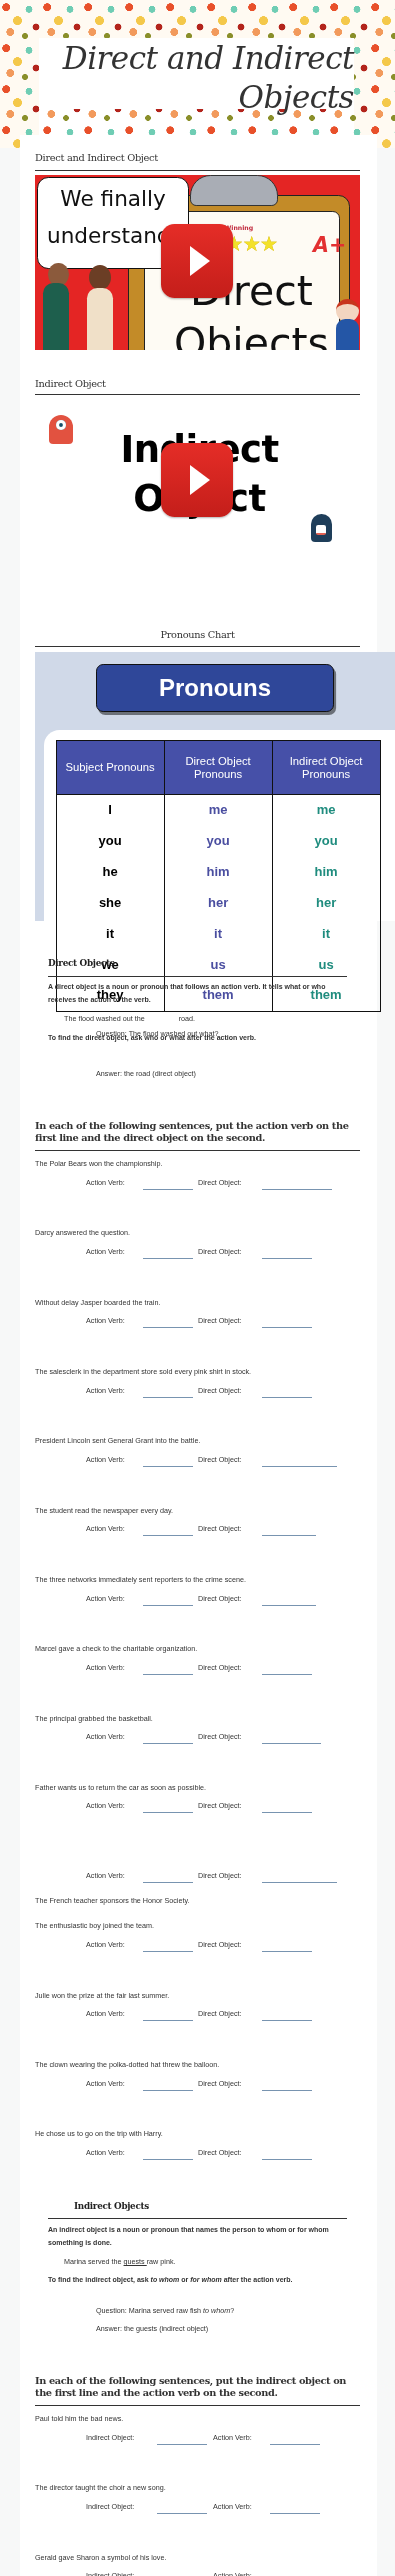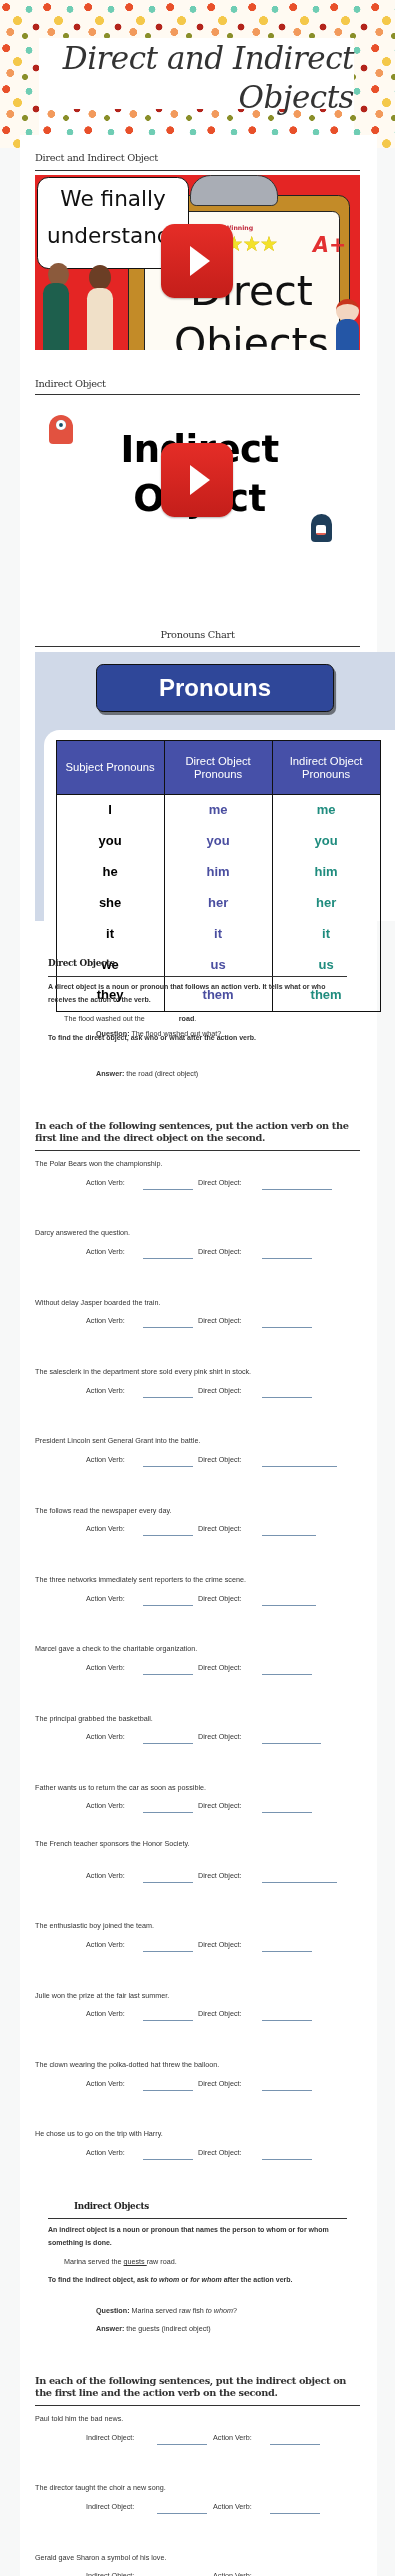--- a/index.html
+++ b/index.html
@@ -130,21 +130,21 @@
   
   .def-title {
     position: absolute; left: 48px; font-family: "DejaVu Serif", serif; font-size: 8.8px; color: #222; letter-spacing: -0.3px; font-weight: bold;
   }
   .def-bold {
     position: absolute; left: 48px; width: 304px; font-family: "Liberation Sans", sans-serif; font-weight: bold; font-size: 7px; line-height: 13px; color: #333;
   }
   .def-example {
     position: absolute; left: 64px; width: 289px; font-family: "Liberation Sans", sans-serif; font-size: 7.2px; line-height: 10.3px; color: #333;
   }
-  .def-example b { font-weight: bold; padding-left: 32px; }
+  .def-example b { font-weight: normal; padding-left: 32px; }
   .def-example u { text-decoration: underline; }
 
   
   .ex-heading {
     position: absolute; left: 35px; width: 325px;
     font-family: "DejaVu Serif", serif; font-weight: bold; font-size: 9.8px; line-height: 12.4px; color: #333; letter-spacing: -0.4px;
   }
   .sentence {
     position: absolute; left: 35px; width: 325px; font-family: "Liberation Sans", sans-serif; font-size: 7.2px; line-height: 10.3px; color: #333;
   }
@@ -288,21 +288,21 @@
       <span class="lab" style="left: 112px;">Direct Object:</span>
       <input type="text" value="" style="left: 176px; width: 50px;">
     </div>
     <div class="sentence" style="top: 1436px;">President Lincoln sent General Grant into the battle.</div>
     <div class="answer-row" style="top: 1455px; width: 325px;">
       <span class="lab" style="left: 0px;">Action Verb:</span>
       <input type="text" value="" style="left: 57px; width: 50px;">
       <span class="lab" style="left: 112px;">Direct Object:</span>
       <input type="text" value="" style="left: 176px; width: 75px;">
     </div>
-    <div class="sentence" style="top: 1506px;">The follows read the newspaper every day.</div>
+    <div class="sentence" style="top: 1506px;">The student read the newspaper every day.</div>
     <div class="answer-row" style="top: 1524px; width: 325px;">
       <span class="lab" style="left: 0px;">Action Verb:</span>
       <input type="text" value="" style="left: 57px; width: 50px;">
       <span class="lab" style="left: 112px;">Direct Object:</span>
       <input type="text" value="" style="left: 176px; width: 54px;">
     </div>
     <div class="sentence" style="top: 1575px;">The three networks immediately sent reporters to the crime scene.</div>
     <div class="answer-row" style="top: 1594px; width: 325px;">
       <span class="lab" style="left: 0px;">Action Verb:</span>
       <input type="text" value="" style="left: 57px; width: 50px;">
@@ -323,21 +323,21 @@
       <span class="lab" style="left: 112px;">Direct Object:</span>
       <input type="text" value="" style="left: 176px; width: 59px;">
     </div>
     <div class="sentence" style="top: 1783px;">Father wants us to return the car as soon as possible.</div>
     <div class="answer-row" style="top: 1801px; width: 325px;">
       <span class="lab" style="left: 0px;">Action Verb:</span>
       <input type="text" value="" style="left: 57px; width: 50px;">
       <span class="lab" style="left: 112px;">Direct Object:</span>
       <input type="text" value="" style="left: 176px; width: 50px;">
     </div>
-    <div class="sentence" style="top: 1839px;">The French teacher sponsors the Honor Society.</div>
+    <div class="sentence" style="top: 1896px;">The French teacher sponsors the Honor Society.</div>
     <div class="answer-row" style="top: 1871px; width: 325px;">
       <span class="lab" style="left: 0px;">Action Verb:</span>
       <input type="text" value="" style="left: 57px; width: 50px;">
       <span class="lab" style="left: 112px;">Direct Object:</span>
       <input type="text" value="" style="left: 176px; width: 75px;">
     </div>
     <div class="sentence" style="top: 1921px;">The enthusiastic boy joined the team.</div>
     <div class="answer-row" style="top: 1940px; width: 325px;">
       <span class="lab" style="left: 0px;">Action Verb:</span>
       <input type="text" value="" style="left: 57px; width: 50px;">
@@ -363,21 +363,21 @@
       <span class="lab" style="left: 0px;">Action Verb:</span>
       <input type="text" value="" style="left: 57px; width: 50px;">
       <span class="lab" style="left: 112px;">Direct Object:</span>
       <input type="text" value="" style="left: 176px; width: 50px;">
     </div>
   </div>
 
 <div class="def-title" style="top:2201px;margin-left:26px;">Indirect Objects</div>
 <div class="rule" style="left:48px; width:299px; top:2218px;"></div>
 <div class="def-bold" style="top:2223px; width:299px;">An indirect object is a noun or pronoun that names the person to whom or for whom something is done.</div>
-<div class="def-example" style="top:2257px;"><span>Marina served the </span><u>guests </u><span>raw road.</span></div>
+<div class="def-example" style="top:2257px;"><span>Marina served the </span><u>guests </u><span>raw pink.</span></div>
 <div class="def-bold" style="top:2273px; width:289px;"><span>To find the indirect object, ask </span><i>to whom</i><span> or </span><i>for whom</i><span> after the action verb.</span></div>
 <div class="def-example" style="top:2306px;"><b>Question:</b><span> Marina served raw fish </span><i>to whom</i><span>?</span></div>
 <div class="def-example" style="top:2324px;"><b>Answer:</b><span> the guests (indirect object)</span></div>
 
 <div class="ex-heading" style="top:2375px;">In each of the following sentences, put the indirect object on the first line and the action verb on the second.</div>
 <div class="rule" style="left:35px; width:325px; top:2405px;"></div>
 <div id="indirect-items">
     <div class="sentence" style="top: 2414px;">Paul told him the bad news.</div>
     <div class="answer-row" style="top: 2433px; width: 325px;">
       <span class="lab" style="left: 0px;">Indirect Object:</span>

